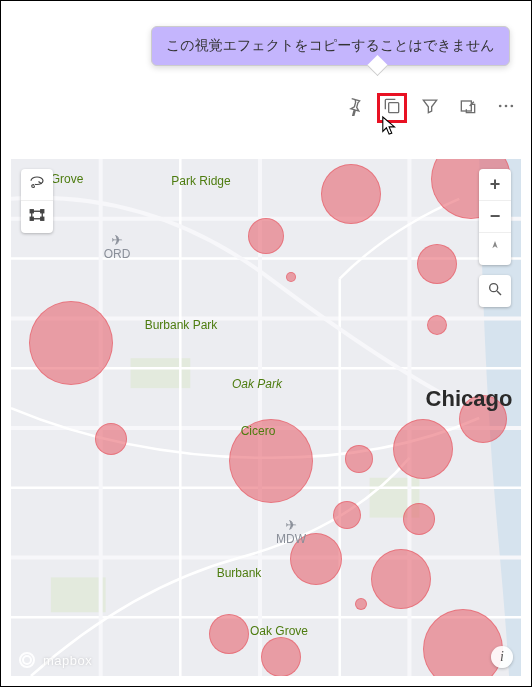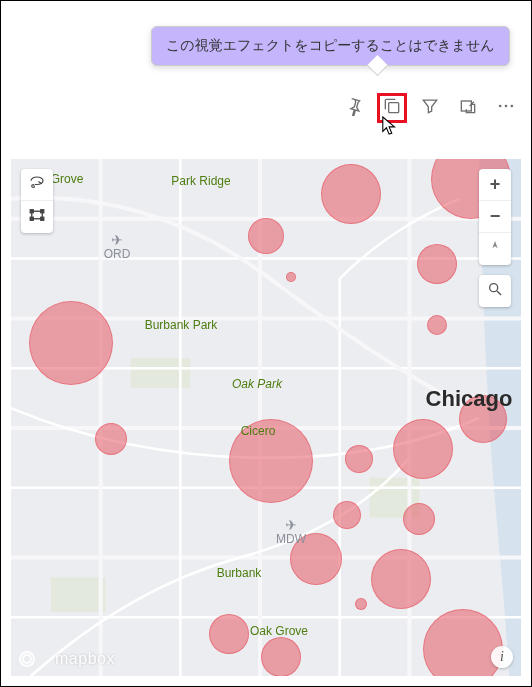--- a/index.html
+++ b/index.html
@@ -168,23 +168,23 @@
     cursor: pointer;
   }
   .rc-btn:last-child { border-bottom: none; }
   .rc-btn svg { width: 16px; height: 16px; }
   .attrib {
     position: absolute;
     bottom: 8px;
     left: 8px;
     display: flex;
     align-items: center;
-    gap: 20px;
+    gap: 8px;
     color: rgba(255,255,255,0.95);
-    font-size: 16px;
+    font-size: 13px;
     letter-spacing: 0.5px;
     text-shadow: 0 0 3px rgba(0,0,0,0.2);
     z-index: 30;
   }
   .attrib .mb-logo { width:16px; height:16px; border:2px solid rgba(255,255,255,0.95); border-radius:50%; position:relative; }
   .attrib .mb-logo::after{ content:""; position:absolute; width:6px;height:6px;border:2px solid rgba(255,255,255,0.95); border-radius:50%; top:1px; left:1px;}
   .info-btn {
     position: absolute;
     bottom: 8px;
     right: 8px;

